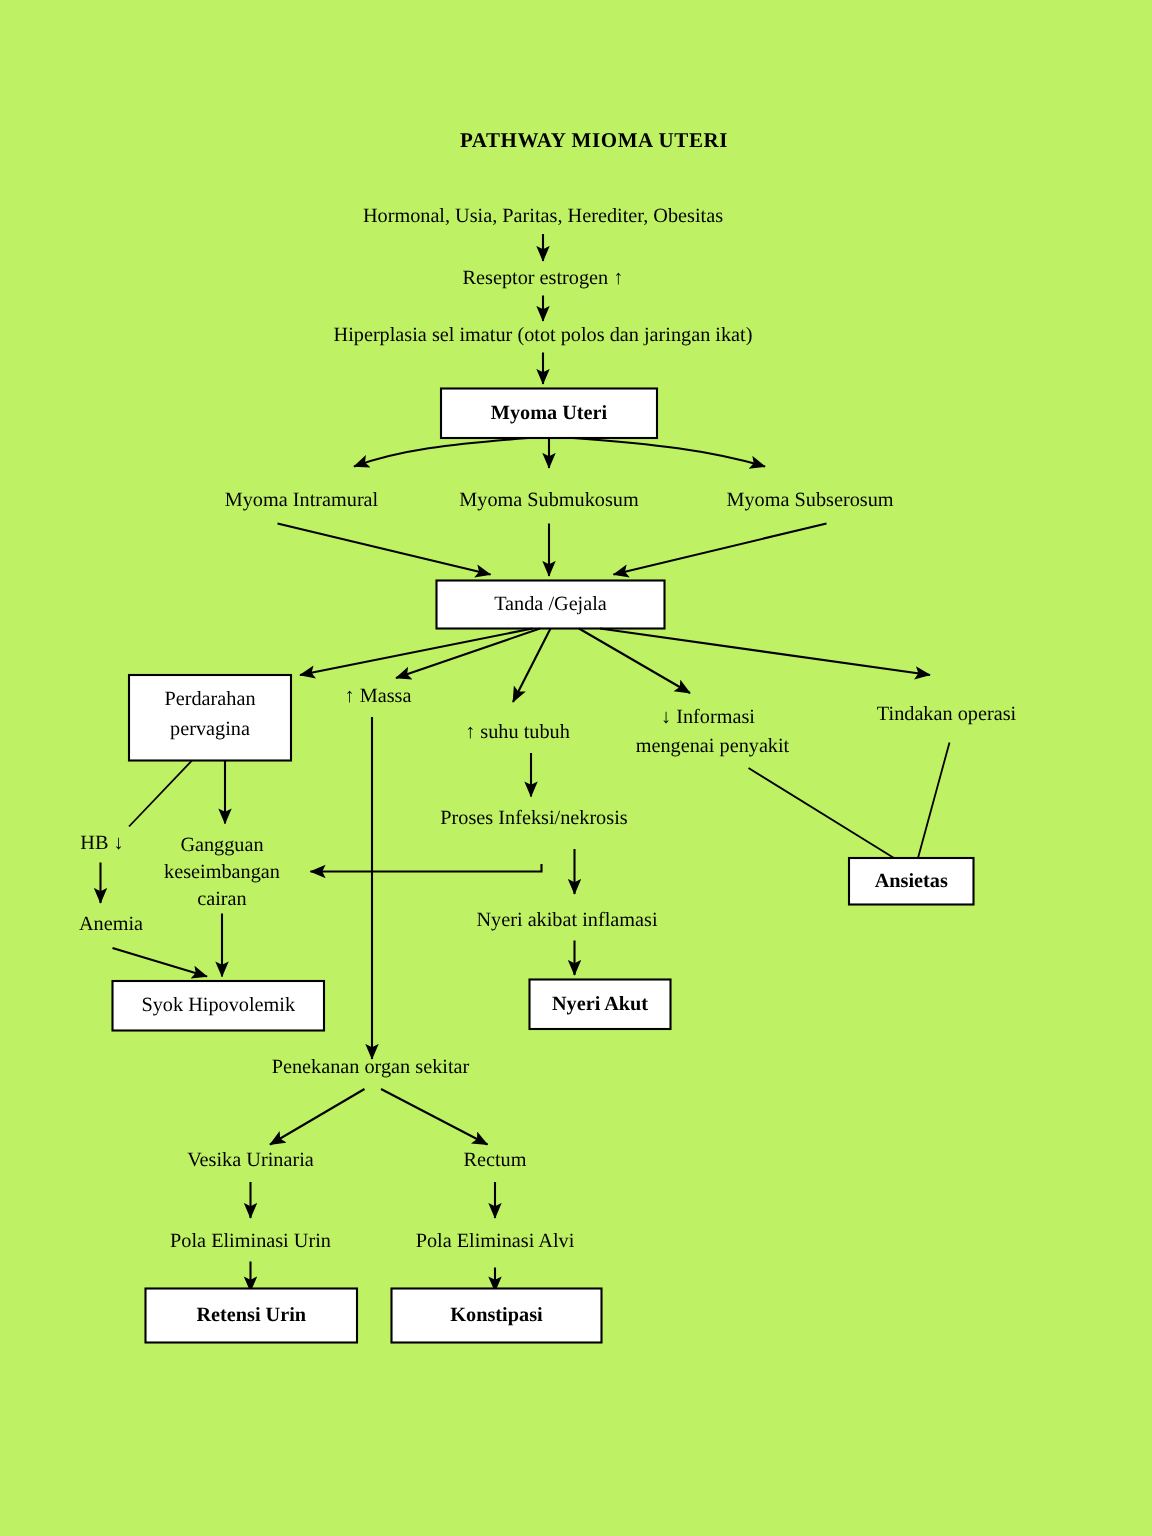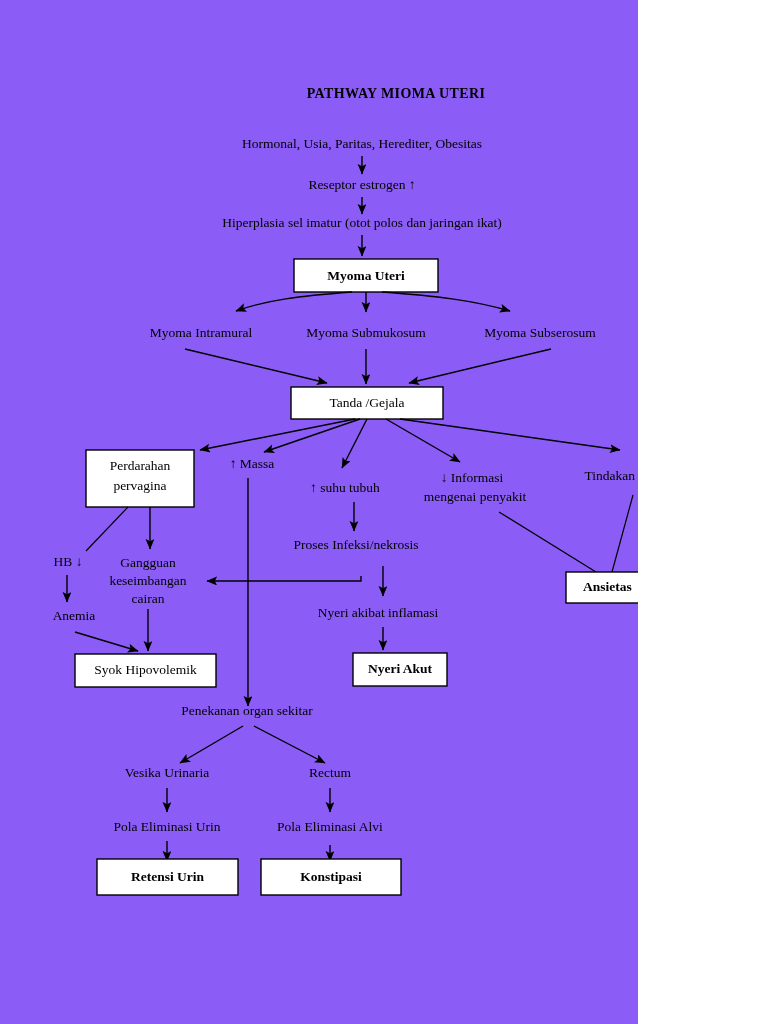--- a/index.html
+++ b/index.html
@@ -2,23 +2,23 @@
 <html><head>
 <meta charset="utf-8">
 <style>
   html, body {
     margin: 0;
     padding: 0;
     background: #ffffff;
   }
   #page {
     position: relative;
-    width: 638px;
+    width: 768px;
     height: 1024px;
-    background: #8b5cf6;
+    background: #bef264;
     overflow: hidden;
     font-family: "Liberation Serif", "DejaVu Serif", serif;
   }
   #diagram-svg {
     position: absolute;
     left: 0;
     top: 0;
     width: 768px;
     height: 1024px;
   }

